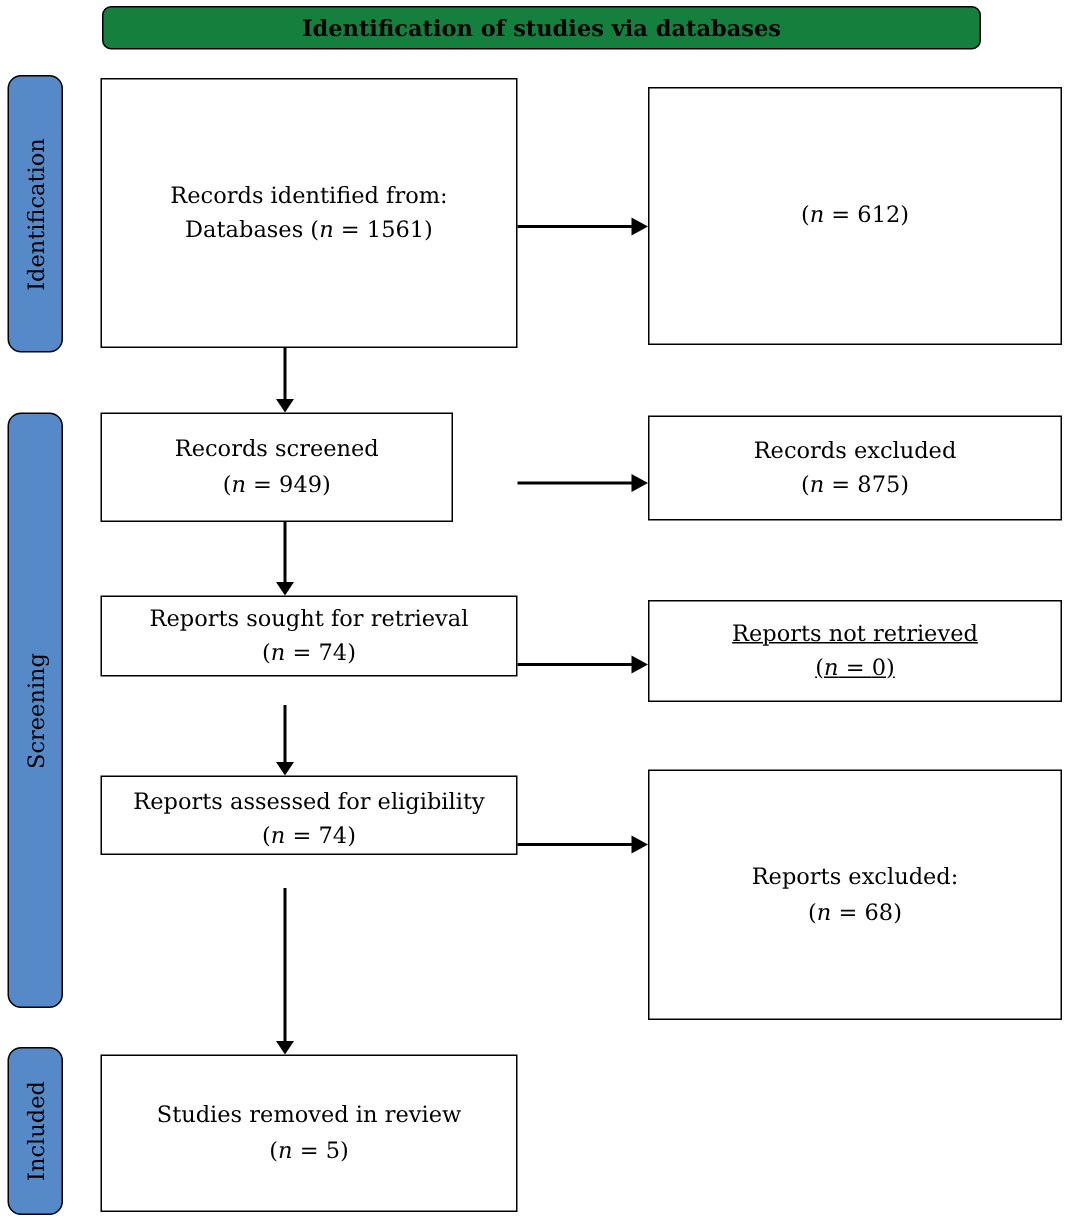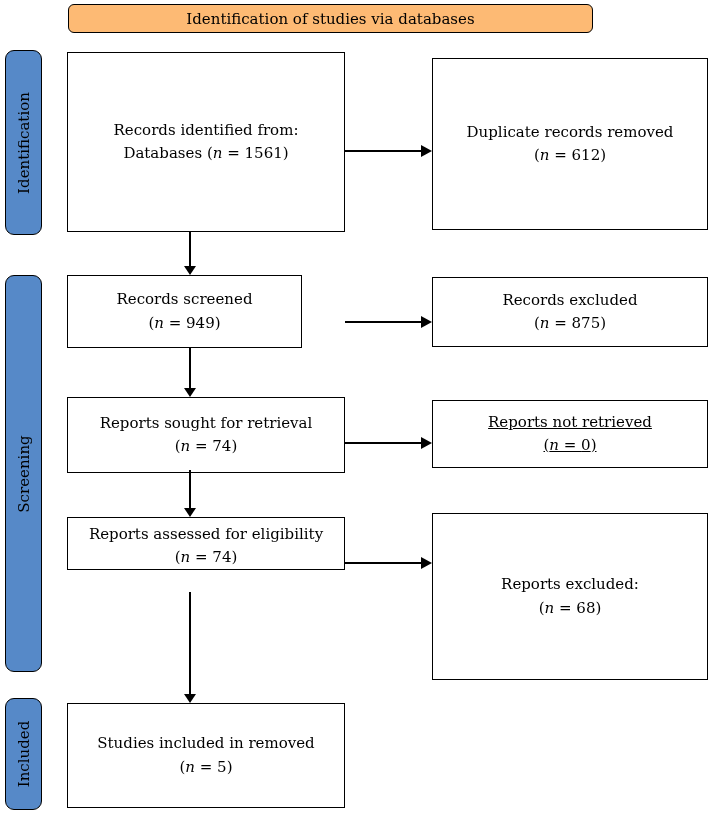--- a/index.html
+++ b/index.html
@@ -9,27 +9,28 @@
     height: 814px;
     background: #ffffff;
     font-family: "DejaVu Serif", "Liberation Serif", serif;
     color: #000000;
   }
 
   
   .banner {
     position: absolute;
     left: 68px; top: 4px;
-    width: 525px; height: 29px;
-    background: #fdba74;
+    width: 586px; height: 29px;
+    background: #15803d;
     border: 1.5px solid #000000;
     border-radius: 6px;
     display: flex; align-items: center; justify-content: center;
     font-size: 15px;
     box-sizing: border-box;
+    font-weight: bold;
   }
 
   
   .stage {
     position: absolute;
     left: 5px; width: 37px;
     background: #5689C8;
     border: 1.5px solid #000000;
     border-radius: 9px;
     box-sizing: border-box;
@@ -104,44 +105,43 @@
     </div>
   </div>
 
   <div class="box" style="left:67px; top:275px; width:235px; height:73px;">
     <div>
       <div>Records screened</div>
       <div>(<i>n</i> = <span>949</span>)</div>
     </div>
   </div>
 
-  <div class="box" style="left:67px; top:397px; width:278px; height:76px;">
+  <div class="box" style="left:67px; top:397px; width:278px; height:54px;">
     <div>
       <div>Reports sought for retrieval</div>
       <div>(<i>n</i> = <span>74</span>)</div>
     </div>
   </div>
 
   <div class="box" style="left:67px; top:517px; width:278px; height:53px;align-items:flex-end;">
     <div>
       <div>Reports assessed for eligibility</div>
       <div>(<i>n</i> = <span>74</span>)</div>
     </div>
   </div>
 
   <div class="box" style="left:67px; top:703px; width:278px; height:105px;">
     <div>
-      <div>Studies included in removed</div>
+      <div>Studies removed in review</div>
       <div>(<i>n</i> = <span>5</span>)</div>
     </div>
   </div>
 
   <div class="box" style="left:432px; top:58px; width:276px; height:172px;">
     <div>
-      <div>Duplicate records removed</div>
       <div>(<i>n</i> = <span>612</span>)</div>
     </div>
   </div>
 
   <div class="box" style="left:432px; top:277px; width:276px; height:70px;">
     <div>
       <div>Records excluded</div>
       <div>(<i>n</i> = <span>875</span>)</div>
     </div>
   </div>

